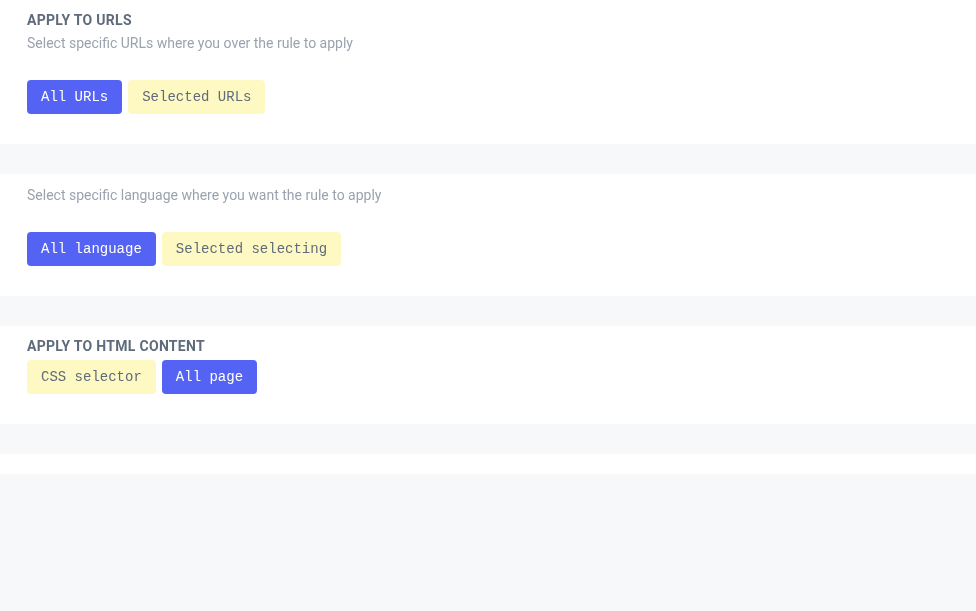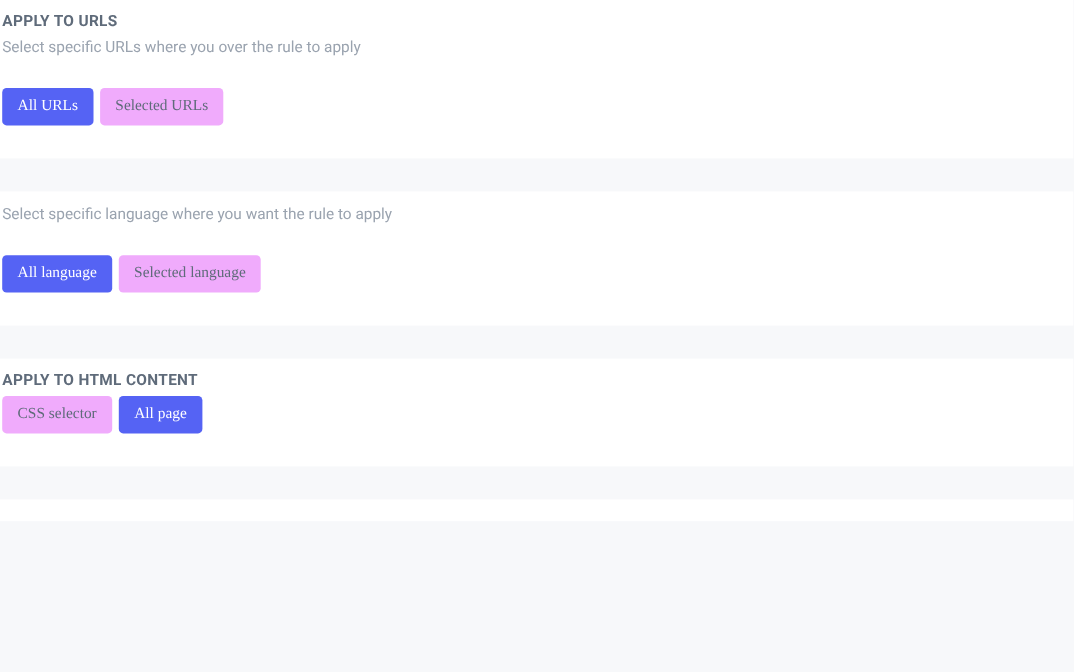--- a/index.html
+++ b/index.html
@@ -8,21 +8,21 @@
       box-sizing: border-box;
     }
     body {
       font-family: -apple-system, BlinkMacSystemFont, "Segoe UI", Roboto, Helvetica, Arial, sans-serif;
       background-color: #f7f8fa;
       color: #5f6b7a;
       font-size: 14px;
     }
     .panel {
       background-color: #ffffff;
-      padding: 12px 10px 30px 2px;
+      padding: 12px 10px 30px 27px;
     }
     .panel + .panel {
       margin-top: 30px;
     }
     .section-title {
       font-size: 14px;
       font-weight: 700;
       letter-spacing: 0.3px;
       color: #5f6b7a;
       text-transform: uppercase;
@@ -38,30 +38,30 @@
       display: inline-flex;
       gap: 6px;
     }
     .btn {
       display: inline-block;
       padding: 10px 14px;
       font-size: 14px;
       border: none;
       border-radius: 4px;
       cursor: pointer;
-      font-family: Liberation Serif, serif;
+      font-family: Liberation Mono, monospace;
       line-height: 1;
     }
     .btn.active {
       background-color: #5563f4;
       color: #ffffff;
       font-weight: 500;
     }
     .btn.inactive {
-      background-color: #f0abfc;
+      background-color: #fef9c3;
       color: #5f6b7a;
       font-weight: 400;
     }
     .panel.last {
       padding-bottom: 8px;
     }
     .panel.last .section-description {
       margin-bottom: 0;
     }
   </style>
@@ -74,21 +74,21 @@
   <div class="btn-group">
     <button class="btn active">All URLs</button>
     <button class="btn inactive">Selected URLs</button>
   </div>
 </div>
 
 <div class="panel">
   <p class="section-description">Select specific language where you want the rule to apply</p>
   <div class="btn-group">
     <button class="btn active">All language</button>
-    <button class="btn inactive">Selected language</button>
+    <button class="btn inactive">Selected selecting</button>
   </div>
 </div>
 
 <div class="panel">
   <h3 class="section-title">APPLY TO HTML CONTENT</h3>
   <div class="btn-group">
     <button class="btn inactive">CSS selector</button>
     <button class="btn active">All page</button>
   </div>
 </div>

